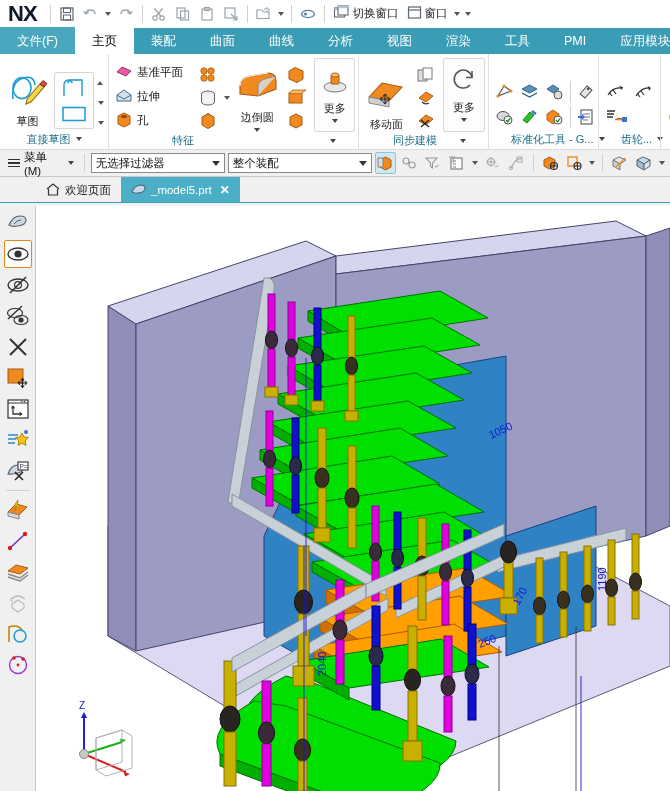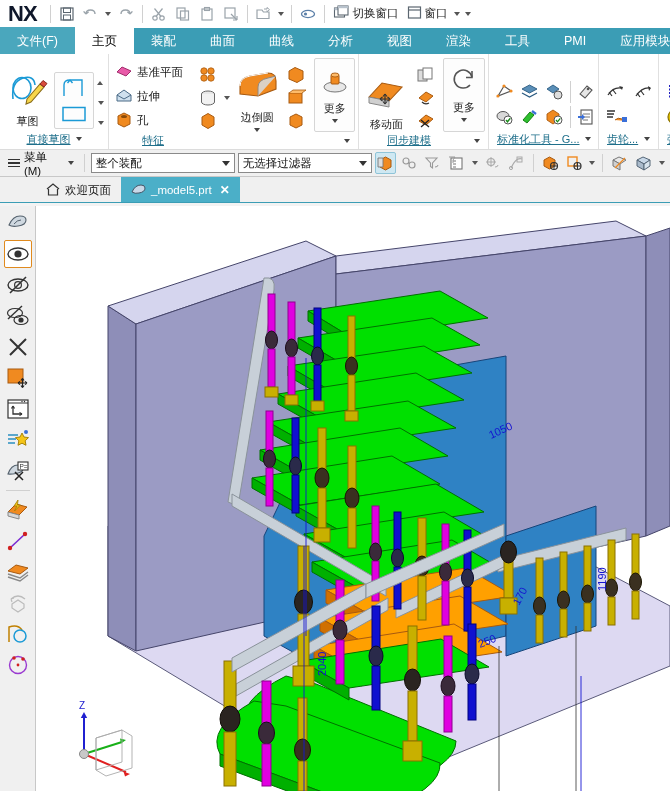--- a/index.html
+++ b/index.html
@@ -50,21 +50,21 @@
   
   .ribbon {
     height: 95px; background: #ffffff; display: flex; align-items: stretch;
     position: relative; overflow: hidden;
   }
   .rgroup { display: flex; flex-direction: column; position: relative; height: 95px; }
   .rgroup + .rgroup { border-left: 1px solid #e0e0e0; }
   .rgroup-body { flex: 1; display: flex; align-items: flex-end; padding: 4px 3px 0 3px; gap: 2px; font-family: Liberation Serif, serif; }
   .rgroup-label {
     height: 20px; display: flex; align-items: center; justify-content: center;
-    font-size: 11px; color: #1f6f8b; gap: 5px; padding: 0 8px; white-space: nowrap; text-decoration: underline;
+    font-size: 11px; color: #1f6f8b; gap: 5px; padding: 0 22px; white-space: nowrap;
   }
   .rgroup-label .mini-caret {
     border-left: 3px solid transparent; border-right: 3px solid transparent;
     border-top: 4px solid #444; display: inline-block;
   }
   .bigbtn {
     display: flex; flex-direction: column; align-items: center; width: 50px;
     padding-top: 2px;
   }
   .bigbtn .lbl { font-size: 11px; color: #1b1b1b; margin-top: 2px; white-space: nowrap; }
@@ -395,21 +395,21 @@
                 <ellipse cx="17" cy="20" rx="11" ry="5" fill="#e8e8e8" stroke="#777" stroke-width="1"></ellipse>
                 <rect x="13" y="8" width="8" height="9" rx="1" fill="#f08a20" stroke="#a85a10" stroke-width="1"></rect>
                 <ellipse cx="17" cy="8" rx="4" ry="2" fill="#fdbb6a" stroke="#a85a10" stroke-width=".9"></ellipse>
               </svg>
           </span>
           <span class="lbl">更多</span>
           <span class="lbl-caret"></span>
         </div>
       </div>
       <div class="rgroup-label" style="justify-content:space-between;">
-        <span style="margin-left:25px;">特征</span>
+        <span style="margin-left:41px;">特征</span>
         <span class="mini-caret"></span>
       </div>
     </div>
 
     <div class="rgroup" style="width:130px;">
       <div class="rgroup-body">
         <div class="bigbtn" style="width:56px;">
           <span>
             <svg width="44" height="34" viewBox="0 0 44 34">
               <path d="M5 20 L18 6 L38 10 L25 24 Z" fill="#f08a20" stroke="#a85a10" stroke-width="1.1"></path>
@@ -448,21 +448,21 @@
             <svg width="30" height="26" viewBox="0 0 30 26">
                 <path d="M23 9 a9 9 0 1 0 -2 8" fill="none" stroke="#555" stroke-width="1.6"></path>
                 <path d="M23 3 v6.5 h-6" fill="none" stroke="#555" stroke-width="1.6"></path>
               </svg>
           </span>
           <span class="lbl">更多</span>
           <span class="lbl-caret"></span>
         </div>
       </div>
       <div class="rgroup-label" style="justify-content:space-between;">
-        <span style="margin-left:20px;">同步建模</span>
+        <span style="margin-left:12px;">同步建模</span>
         <span class="mini-caret"></span>
       </div>
     </div>
 
     <div class="rgroup" style="width:110px;">
       <div class="rgroup-body" style="padding-top:6px;">
         <div class="icol">
           <div class="irow">
             <div class="sbtn" style="width:24px;height:24px;">
               <svg width="19" height="18" viewBox="0 0 19 18">
@@ -598,26 +598,26 @@
       <span class="hamburger">
           <i></i>
           <i></i>
           <i></i>
         </span>
       <span>菜单(M)</span>
       <span class="mini-caret" style="border-left:3px solid transparent;border-right:3px solid transparent;border-top:4px solid #444;"></span>
     </div>
     <div class="qsep"></div>
 
+    <div class="combo" style="width:135px;">
+      <span class="cv">无选择过滤器</span>
+      <span class="cc"></span>
+    </div>
     <div class="combo" style="width:145px;">
       <span class="cv">整个装配</span>
-      <span class="cc"></span>
-    </div>
-    <div class="combo" style="width:135px;">
-      <span class="cv">无选择过滤器</span>
       <span class="cc"></span>
     </div>
 
     <div class="tbtn sel">
       <svg width="17" height="16" viewBox="0 0 17 16">
           <path d="M3 5 L8.5 2 L14 5 v7 L8.5 15 L3 12 Z" fill="#f08a20" stroke="#a85a10" stroke-width="1"></path>
           <path d="M1 3 l5 0 0 9 -5 0 Z" fill="#ddd" stroke="#777" stroke-width=".9"></path>
         </svg>
     </div>
     <div class="tbtn">

